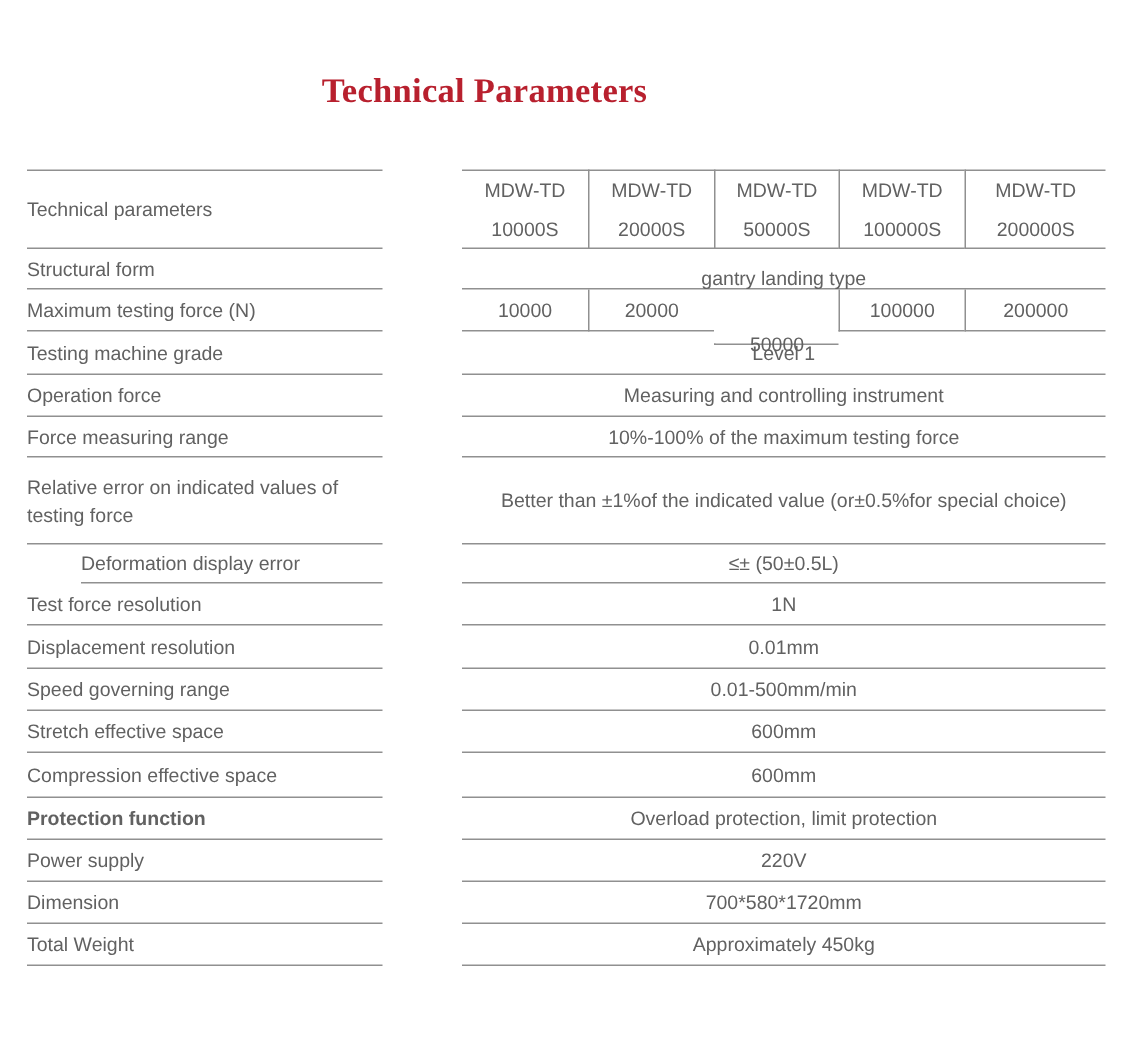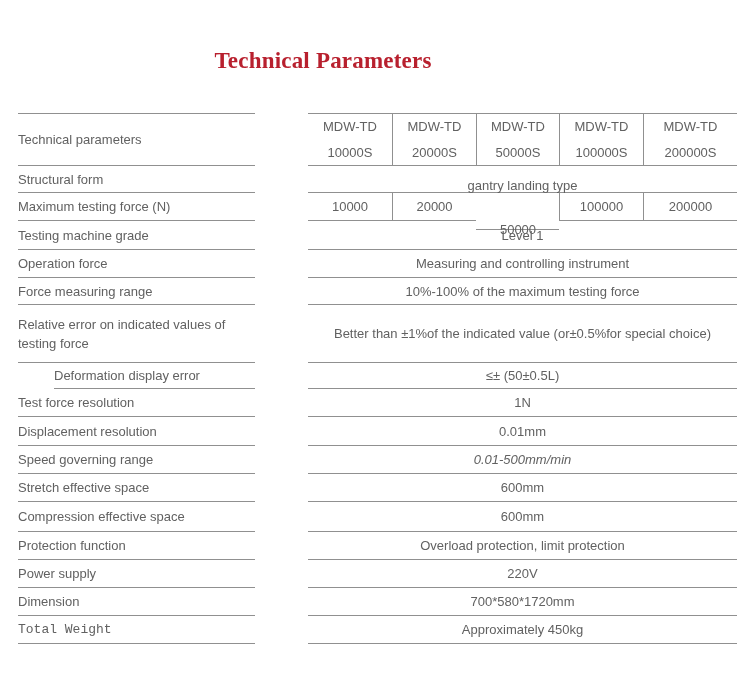--- a/index.html
+++ b/index.html
@@ -117,27 +117,27 @@
       <div class="value-cell" style="grid-area: 6 / 3 / auto / span 5;">10%-100% of the maximum testing force</div>
       <div class="label-cell" style="grid-area: 7 / 1;">Relative error on indicated values of testing force</div>
       <div class="value-cell" style="grid-area: 7 / 3 / auto / span 5;">Better than ±1%of the indicated value (or±0.5%for special choice)</div>
       <div class="label-cell" style="grid-area: 8 / 1; margin-left: 36px;">Deformation display error</div>
       <div class="value-cell" style="grid-area: 8 / 3 / auto / span 5; text-align: center;">≤± (50±0.5L)</div>
       <div class="label-cell" style="grid-area: 9 / 1;">Test force resolution</div>
       <div class="value-cell" style="grid-area: 9 / 3 / auto / span 5;">1N</div>
       <div class="label-cell" style="grid-area: 10 / 1;">Displacement resolution</div>
       <div class="value-cell" style="grid-area: 10 / 3 / auto / span 5;">0.01mm</div>
       <div class="label-cell" style="grid-area: 11 / 1;">Speed governing range</div>
-      <div class="value-cell" style="grid-area: 11 / 3 / auto / span 5; font-style: italic;">0.01-500mm/min</div>
+      <div class="value-cell" style="grid-area: 11 / 3 / auto / span 5;">0.01-500mm/min</div>
       <div class="label-cell" style="grid-area: 12 / 1;">Stretch effective space</div>
       <div class="value-cell" style="grid-area: 12 / 3 / auto / span 5;">600mm</div>
       <div class="label-cell" style="grid-area: 13 / 1;">Compression effective space</div>
       <div class="value-cell" style="grid-area: 13 / 3 / auto / span 5;">600mm</div>
-      <div class="label-cell" style="grid-area: 14 / 1;">Protection function</div>
+      <div class="label-cell" style="grid-area: 14 / 1; font-weight: bold;">Protection function</div>
       <div class="value-cell" style="grid-area: 14 / 3 / auto / span 5;">Overload protection, limit protection</div>
       <div class="label-cell" style="grid-area: 15 / 1;">Power supply</div>
       <div class="value-cell" style="grid-area: 15 / 3 / auto / span 5;">220V</div>
       <div class="label-cell" style="grid-area: 16 / 1;">Dimension</div>
       <div class="value-cell" style="grid-area: 16 / 3 / auto / span 5; text-align: right;">700*580*1720mm</div>
-      <div class="label-cell" style="grid-area: 17 / 1; font-family: Liberation Mono, monospace;">Total Weight</div>
+      <div class="label-cell" style="grid-area: 17 / 1;">Total Weight</div>
       <div class="value-cell" style="grid-area: 17 / 3 / auto / span 5;">Approximately 450kg</div>
     </div>
 </div>
 
 </body></html>

